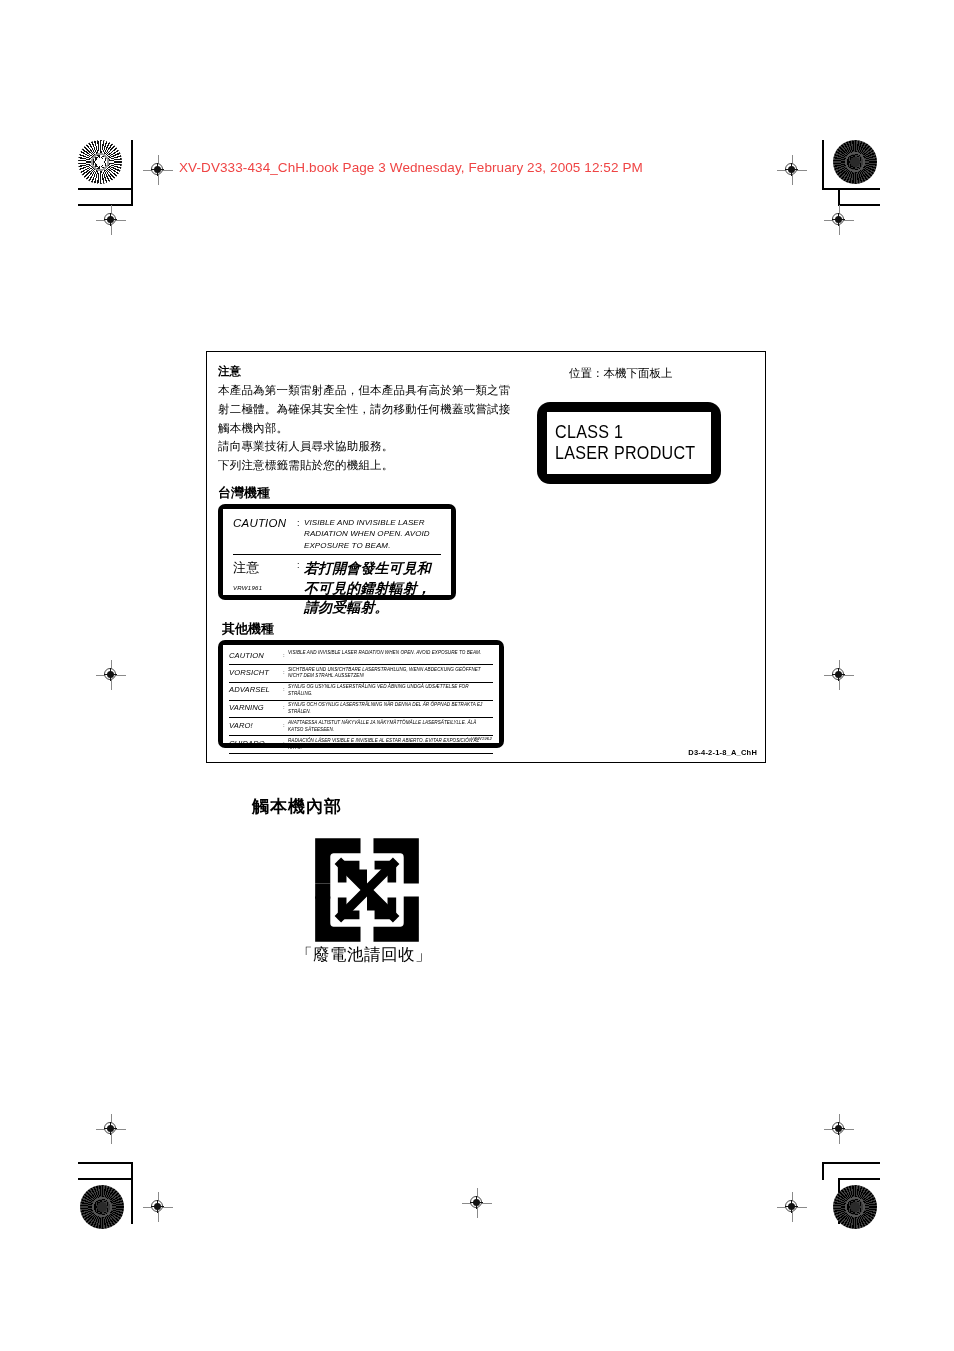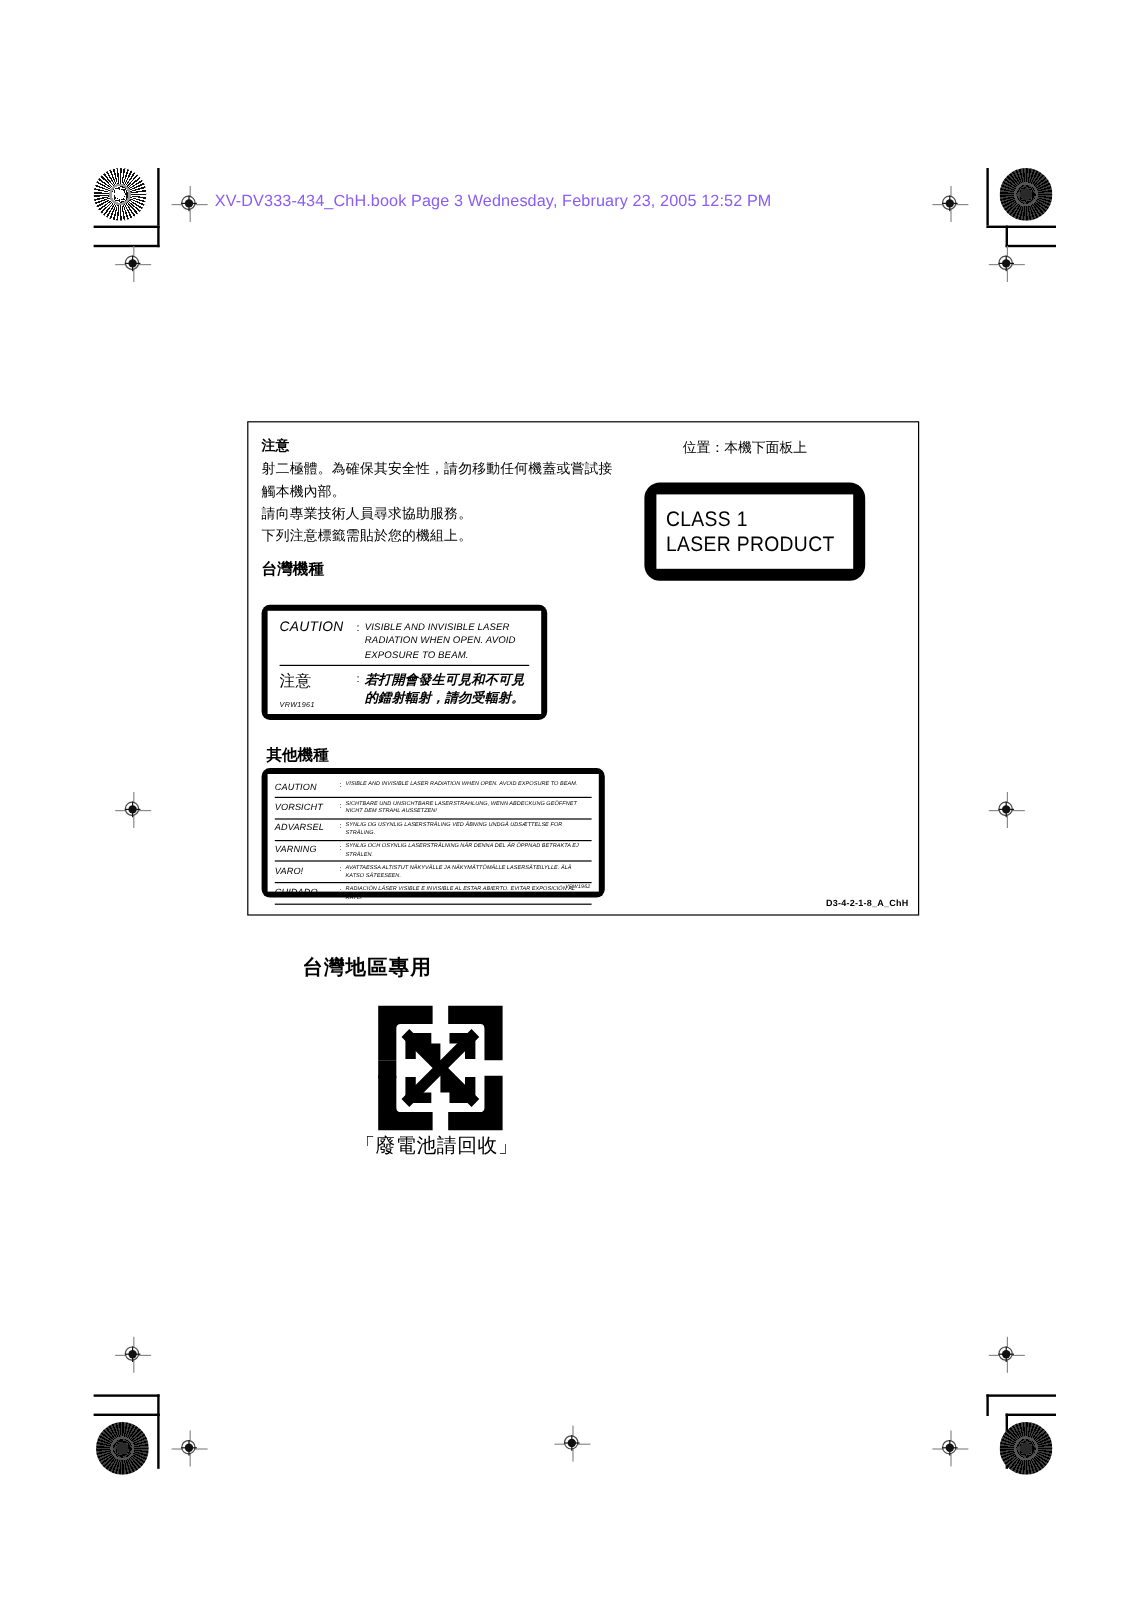--- a/index.html
+++ b/index.html
@@ -86,21 +86,21 @@
   }
 
   
   .doc-header {
     position: absolute;
     left: 179px;
     top: 160px;
     font-size: 13.5px;
     letter-spacing: 0.1px;
     white-space: nowrap;
-    color: #8b5cf6;
+    color: #ef4444;
   }
 
   
   .notice-panel {
     position: absolute;
     left: 206px;
     top: 351px;
     width: 560px;
     height: 412px;
     border: 1px solid #000;
@@ -211,21 +211,21 @@
     font-weight: normal;
   }
   .tw-colon { width: 7px; flex: none; font-size: 9px; padding-top: 1px;}
   .tw-text {
     font-style: italic;
     font-size: 8px;
     line-height: 1.42;
     letter-spacing: 0.1px;
   }
   .tw-text.cjktext {
-    font-size: 11px;
+    font-size: 14px;
     line-height: 1.4;
     font-weight: bold;
   }
   .tw-divider {
     border-top: 1px solid #000;
     margin: 3px 0 4px 0;
   }
   .tw-code {
     position: absolute;
     left: 10px;
@@ -423,20 +423,21 @@
   </div>
 </div>
 
 <div class="doc-header">XV-DV333-434_ChH.book  Page 3  Wednesday, February 23, 2005  12:52 PM</div>
 
 <div class="notice-panel">
 
   <div class="notice-left">
     <div class="notice-title cjk">注意</div>
     <div class="notice-body cjk">
+      <p>本產品為第一類雷射產品，但本產品具有高於第一類之雷</p>
       <p>射二極體。為確保其安全性，請勿移動任何機蓋或嘗試接</p>
       <p>觸本機內部。</p>
       <p>請向專業技術人員尋求協助服務。</p>
       <p>下列注意標籤需貼於您的機組上。</p>
     </div>
     <div class="sec-heading cjk">台灣機種</div>
   </div>
 
   <div class="loc-label cjk" style="left:330px; top:14px;">位置：本機下面板上</div>
   <div class="class1-badge">
@@ -497,21 +498,21 @@
         <div class="ml-colon">:</div>
         <div class="ml-text">RADIACIÓN LÁSER VISIBLE E INVISIBLE AL ESTAR ABIERTO. EVITAR EXPOSICIÓN AL RAYO.</div>
       </div>
       <div class="ml-code">VRW1962</div>
     </div>
   </div>
 
   <div class="doc-code">D3-4-2-1-8_A_ChH</div>
 </div>
 
-<div class="battery-heading cjk">台灣地區專用</div>
+<div class="battery-heading cjk">觸本機內部</div>
 
 <div class="battery-symbol">
   <svg viewBox="0 0 100 100" width="108" height="108" aria-hidden="true">
 
     <g fill="#000">
 
       <path d="M2 2 L44 2 L44 16 L20 16 C17 16 16 17 16 20 L16 44 L2 44 Z"></path>
       <path d="M16 44 L16 58 L2 58 L2 44 Z"></path>
 
       <path d="M2 56 L16 56 L16 80 C16 83 17 84 20 84 L44 84 L44 98 L2 98 Z"></path>

